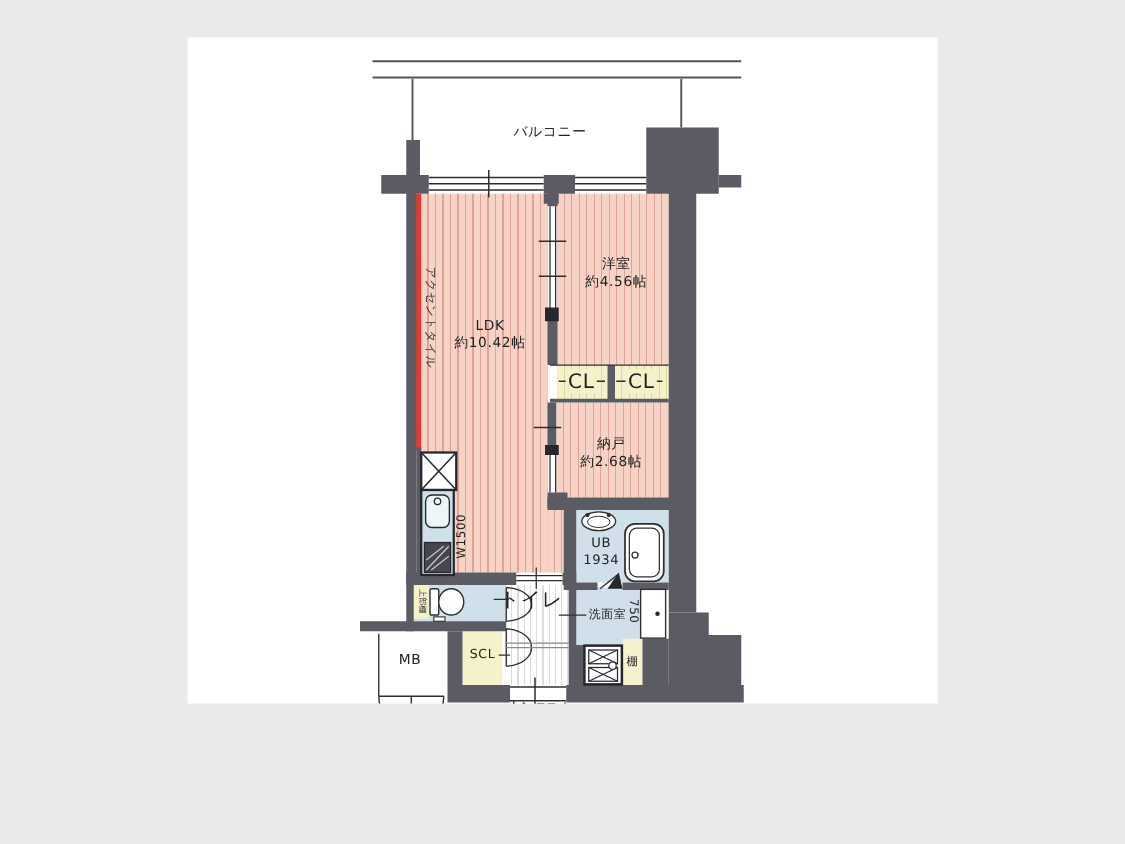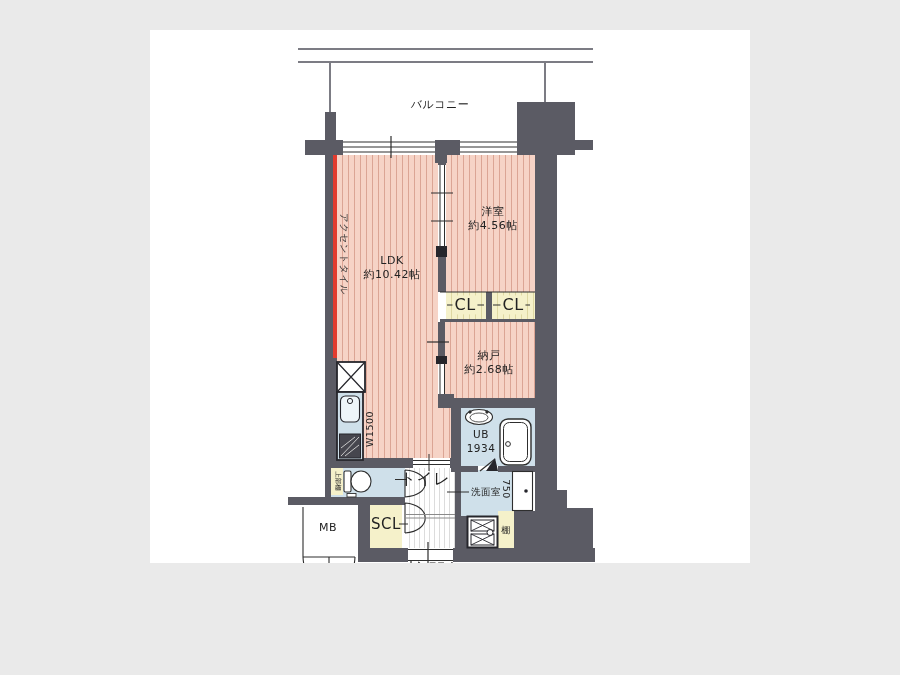--- a/index.html
+++ b/index.html
@@ -216,21 +216,21 @@
     <div>UB</div>
     <div>1934</div>
   </div>
 
   <div class="lbl small onCream" style="left:465px;top:305px;">CL</div>
   <div class="lbl small onCream" style="left:513px;top:305px;">CL</div>
 
   <div class="lbl small" style="left:381px;top:479px;margin-left:44px;">トイレ</div>
   <div class="lbl" style="left:486px;top:492px;font-size:9.5px;">洗面室</div>
   <div class="lbl small" style="left:429px;top:534px;margin-top:36px;">玄関</div>
-  <div class="lbl" style="left:386px;top:524px;font-size:15px;">SCL</div>
+  <div class="lbl" style="left:386px;top:524px;font-size:10px;">SCL</div>
   <div class="lbl" style="left:328px;top:528px;">MB</div>
   <div class="lbl" style="left:506px;top:530px;font-size:9px;">棚</div>
 
   <div class="lbl tiny rot90" style="left:337px;top:481px;">上部棚</div>
   <div class="lbl rot90" style="left:344px;top:254px;font-size:9.5px;color:#333;">アクセントタイル</div>
   <div class="lbl rotm90" style="left:370px;top:429px;font-size:9.5px;">W1500</div>
   <div class="lbl rot90" style="left:506px;top:489px;font-size:9.5px;">750</div>
 
 </div>
 

